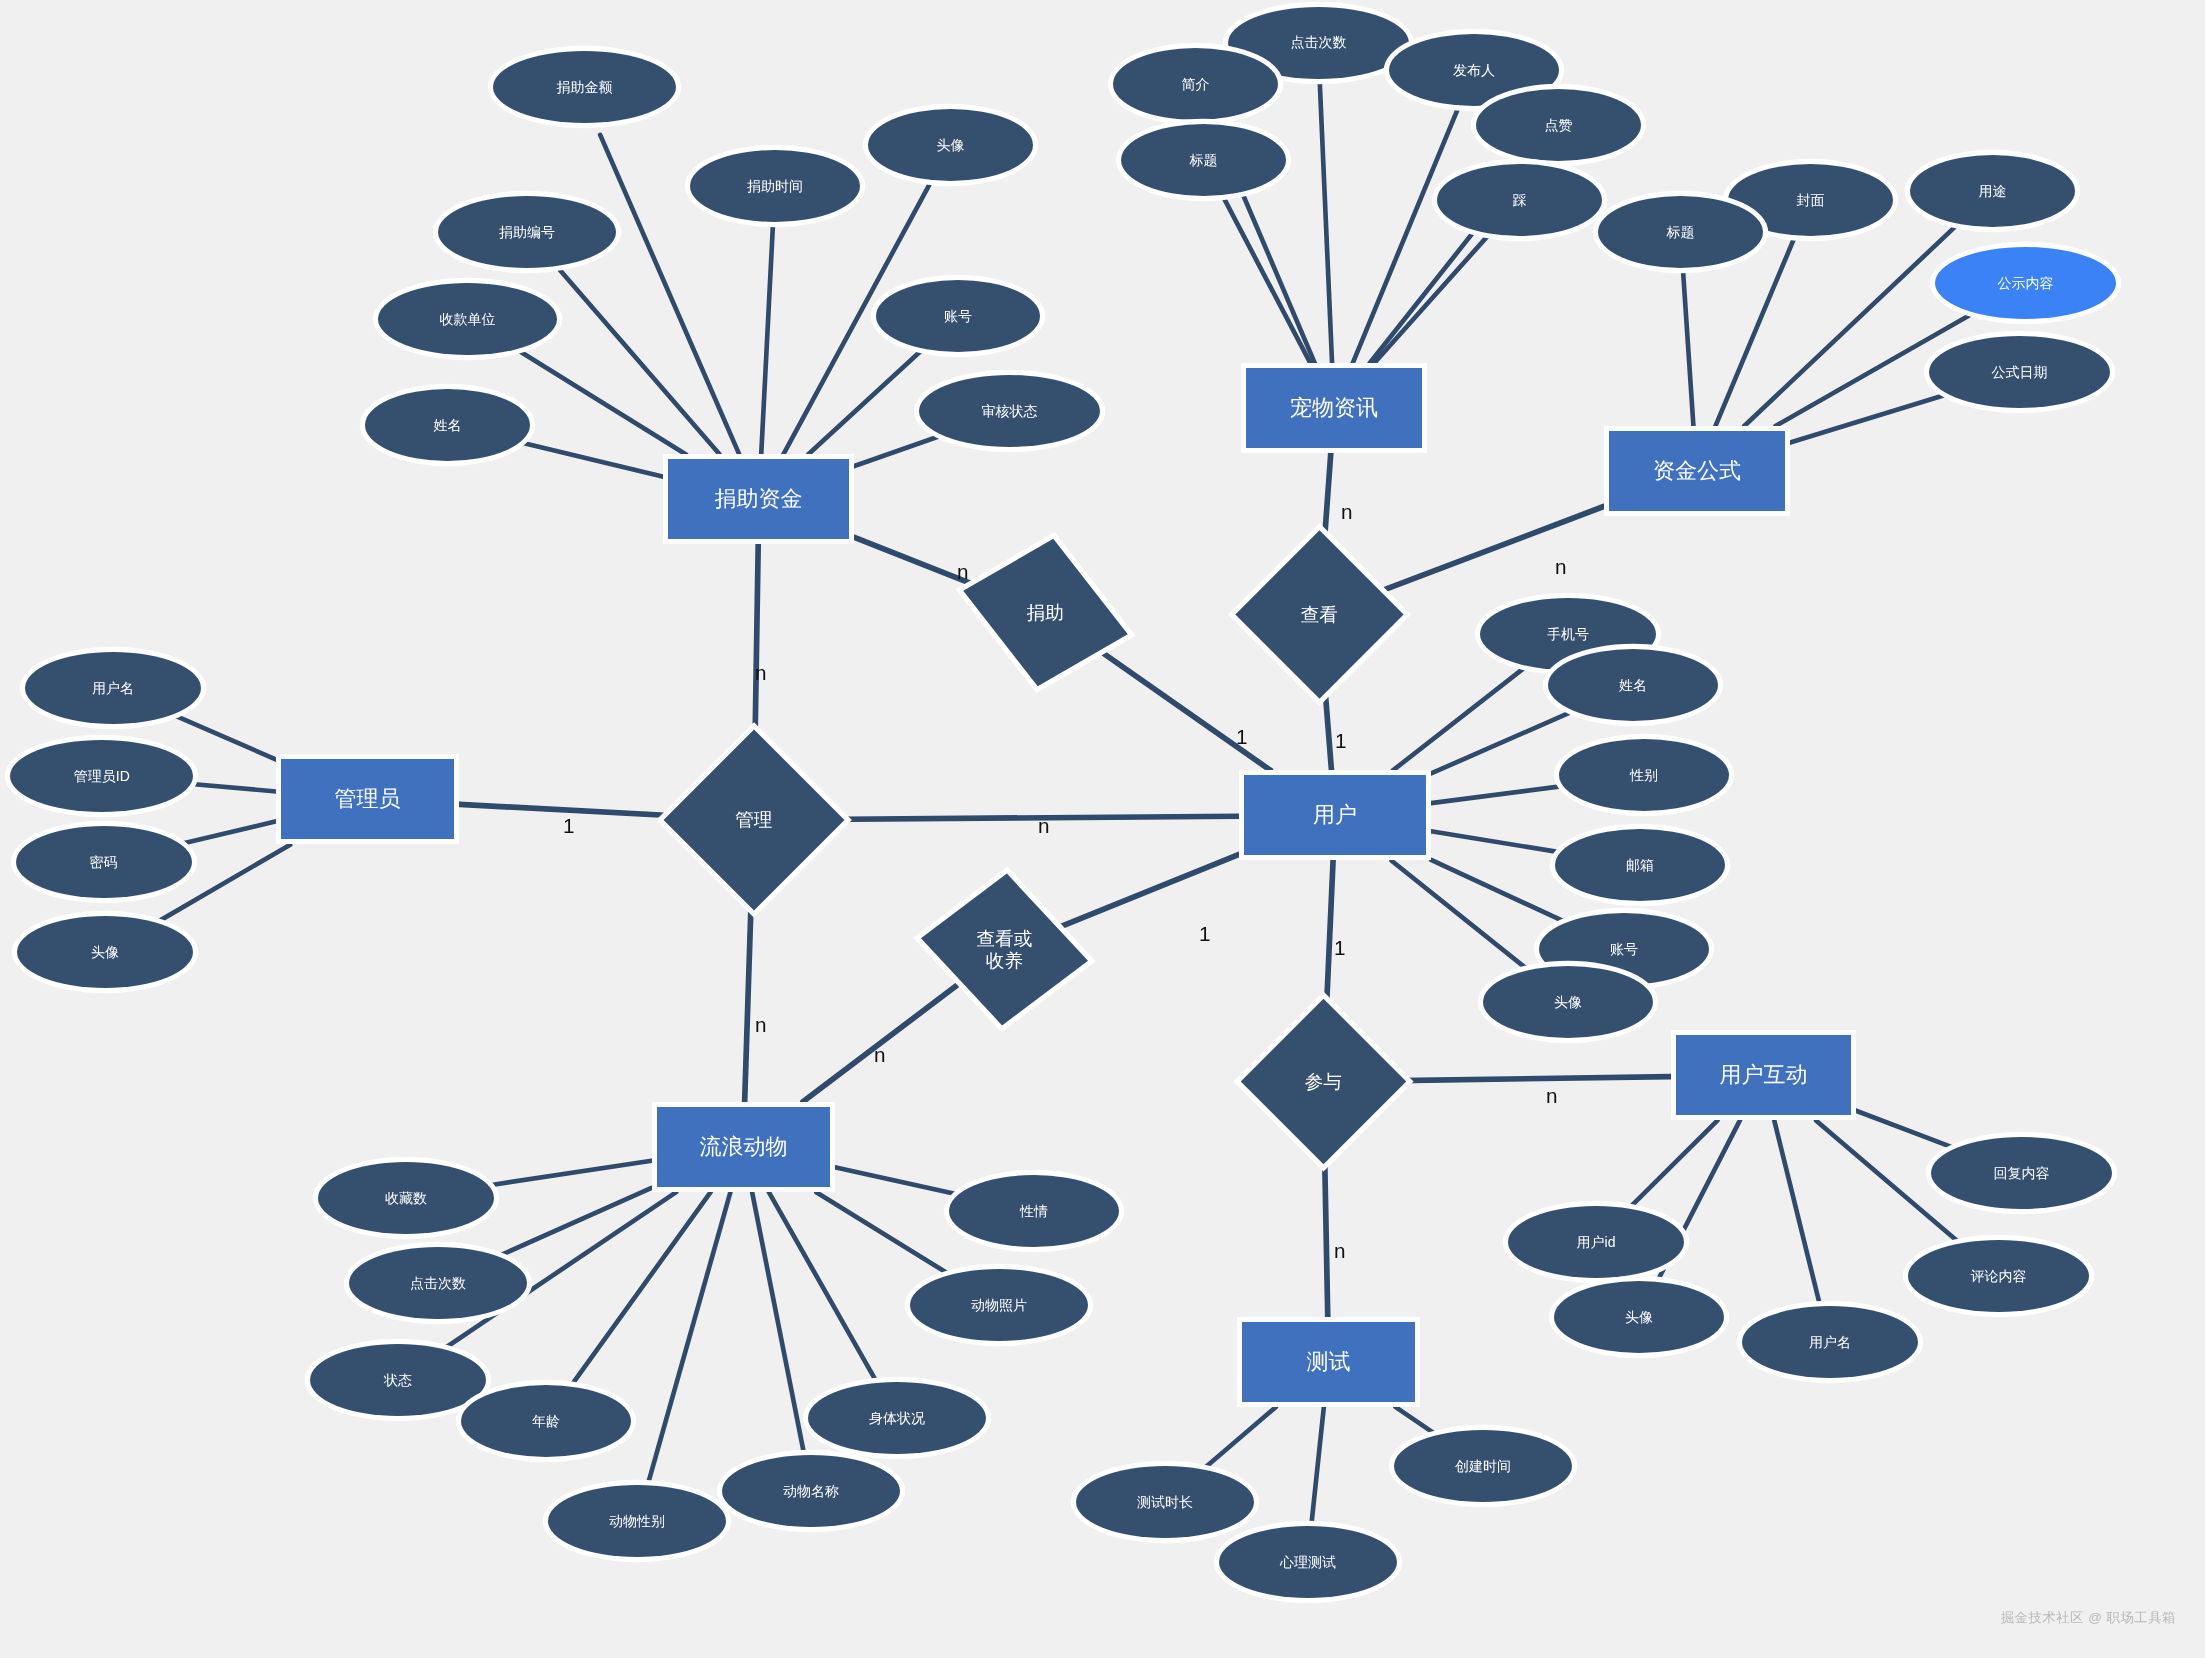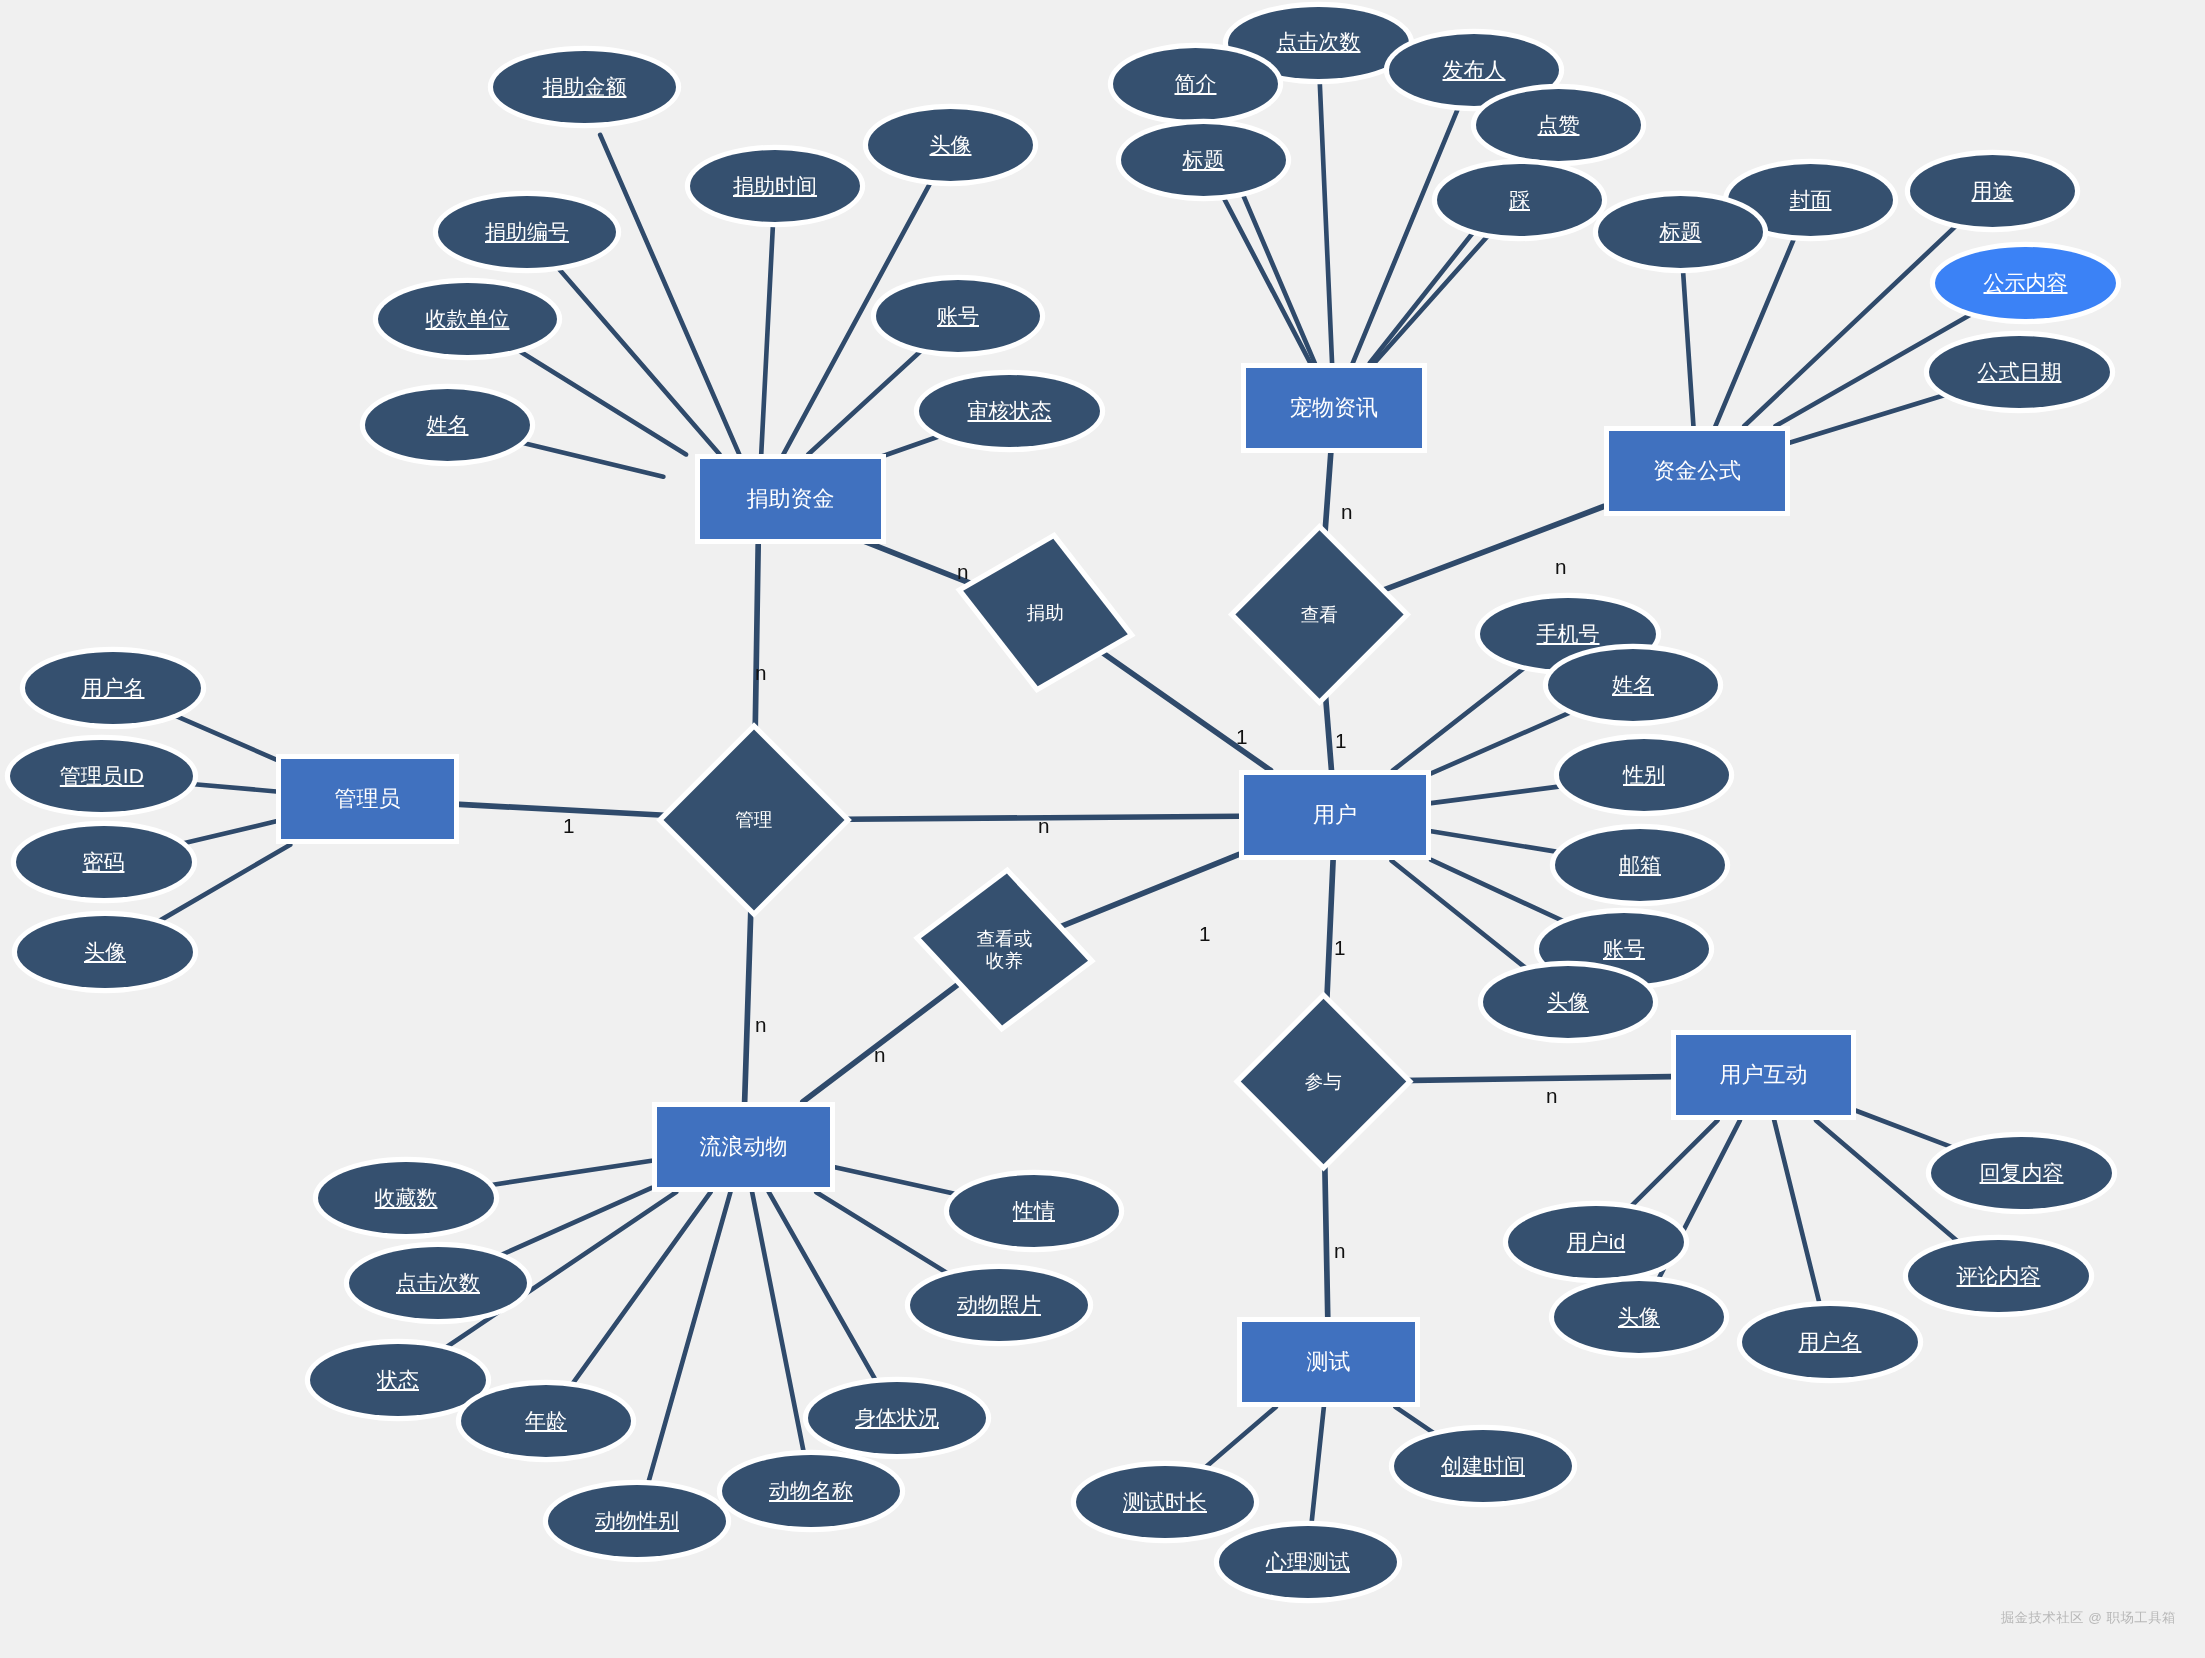--- a/index.html
+++ b/index.html
@@ -19,22 +19,21 @@
   .entity{
     background:#4071bf;
     border:5.2px solid #ffffff;
     font-size:22px;
   }
   
   .attr{
     background:#35506f;
     border-radius:50%;
     box-shadow:0 0 0 5.2px #ffffff;
-    font-size:21px;
-    text-decoration:underline;
+    font-size:14px;
   }
   
   .rel{
     background:#35506f;
     box-shadow:0 0 0 5.2px #ffffff;
     font-size:18.6px;
   }
   .rel .lbl{display:block;}
   .rel.d0{transform:rotate(45deg);}
   .rel.d0 .lbl{transform:rotate(-45deg);}
@@ -111,21 +110,21 @@
       <line x1="890" y1="1557.8795986622074" x2="1342.2236340533673" y2="1581.7763659466327" stroke="#2f4a6b" stroke-width="11" stroke-linecap="round"></line>
       <line x1="1583.0709563684443" y1="1587.0709563684443" x2="2400" y2="1580.9040852575488" stroke="#2f4a6b" stroke-width="11" stroke-linecap="round"></line>
       <line x1="1456.1131498470947" y1="1708.1131498470947" x2="1442.3314917127072" y2="2134" stroke="#2f4a6b" stroke-width="11" stroke-linecap="round"></line>
       <line x1="1555.137254901961" y1="2134" x2="1882.3880353564382" y2="1886.3770058875616" stroke="#2f4a6b" stroke-width="11" stroke-linecap="round"></line>
       <line x1="2024.4387942781057" y1="1806.8403009123738" x2="2400" y2="1654.7995319812792" stroke="#2f4a6b" stroke-width="11" stroke-linecap="round"></line>
       <line x1="2582.0960232783705" y1="1667" x2="2567.8263695450323" y2="1986.8263695450325" stroke="#2f4a6b" stroke-width="11" stroke-linecap="round"></line>
       <line x1="2674.366107576634" y1="2093.366107576634" x2="3236" y2="2085.1261737089203" stroke="#2f4a6b" stroke-width="11" stroke-linecap="round"></line>
       <line x1="2565.1455696202534" y1="2205.8544303797466" x2="2571.8064516129034" y2="2550" stroke="#2f4a6b" stroke-width="11" stroke-linecap="round"></line>
     </svg>
   <div id="shapes">
-      <div class="node entity" style="left: 663px; top: 454px; width: 191px; height: 90px; background: rgb(64, 113, 191); margin-left: 32px;">
+      <div class="node entity" style="left: 663px; top: 454px; width: 191px; height: 90px; background: rgb(64, 113, 191);">
         <span>捐助资金</span>
       </div>
       <div class="node entity" style="left: 1241px; top: 363px; width: 186px; height: 90px; background: rgb(64, 113, 191);">
         <span>宠物资讯</span>
       </div>
       <div class="node entity" style="left: 1604px; top: 426px; width: 186px; height: 90px; background: rgb(64, 113, 191); text-align: right;">
         <span>资金公式</span>
       </div>
       <div class="node entity" style="left: 276px; top: 754px; width: 183px; height: 90px; background: rgb(64, 113, 191);">
         <span>管理员</span>

